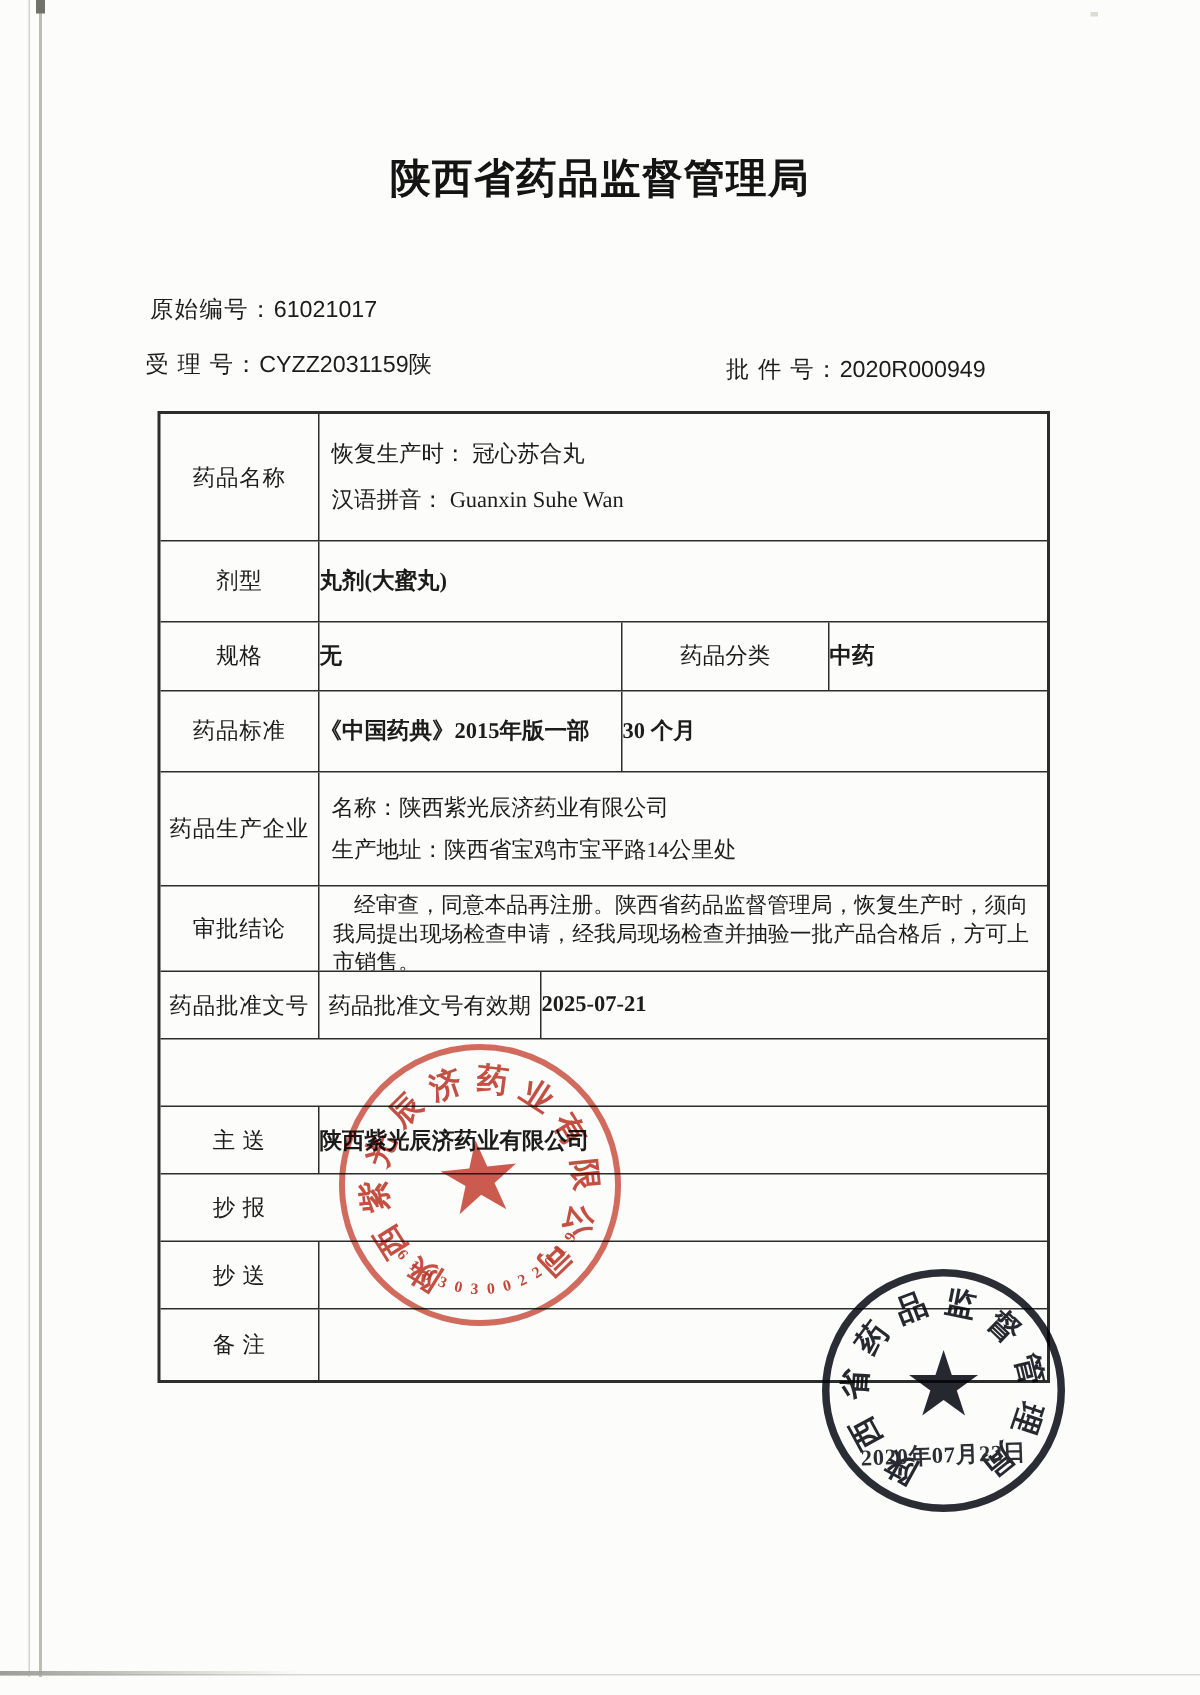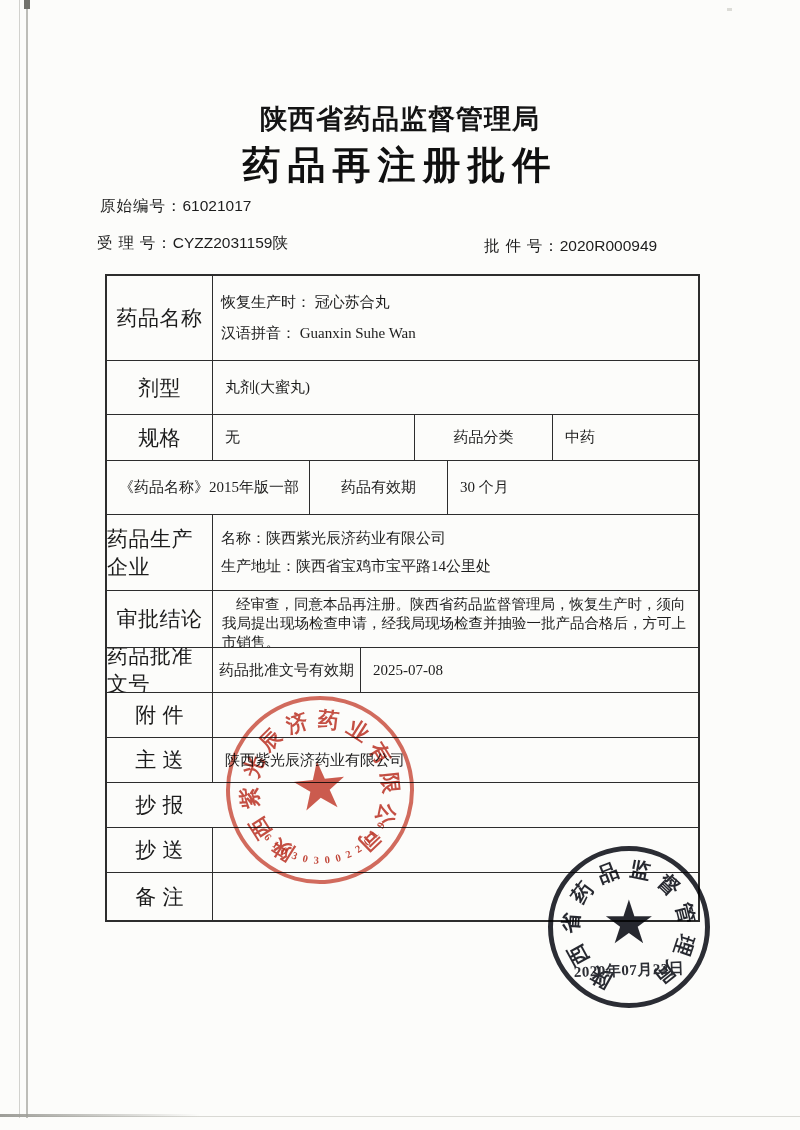--- a/index.html
+++ b/index.html
@@ -41,23 +41,23 @@
     position:absolute;left:105px;top:274px;width:595px;height:648px;
     border:2px solid #2d2d2d;box-sizing:border-box;
     display:flex;flex-direction:column;background:transparent;
   }
   .t-row{display:flex;box-sizing:border-box;border-top:1.5px solid #2d2d2d;}
   .t-row:first-child{border-top:none;}
   .t-cell{box-sizing:border-box;border-left:1.5px solid #2d2d2d;overflow:hidden;}
   .t-cell:first-child{border-left:none;}
   .c-label{
     width:105px;flex:0 0 105px;display:flex;align-items:center;justify-content:center;
-    font-size:21px;text-align:left;letter-spacing:0.5px;
-  }
-  .c-value{flex:1 1 auto;display:flex;align-items:center;padding-left:12px;font-size:15px;}
+    font-size:15px;text-align:left;letter-spacing:0.5px;
+  }
+  .c-value{flex:1 1 auto;display:flex;align-items:center;font-size:15px;font-weight:bold;}
   .c-label2{display:flex;align-items:center;justify-content:center;font-size:15px;text-align:center;}
   .c-dbl{flex:1 1 auto;display:flex;flex-direction:column;justify-content:space-evenly;
     padding:6px 4px 6px 8px;font-size:15px;}
   .c-dbl .ln{white-space:nowrap;}
   .c-para{flex:1 1 auto;font-size:14.5px;line-height:19px;padding:4px 5px 2px 9px;
     text-indent:14px;display:block;}
   .w-v3{flex:0 0 202px;}
   .w-l3{flex:0 0 138px;}
   .w-v7{flex:0 0 194px;}
   .w-l7{flex:0 0 148px;}
@@ -93,21 +93,20 @@
 <div class="page">
 
   <div class="edge-line-1"></div>
   <div class="edge-line-2"></div>
   <div class="edge-cap"></div>
   <div class="bottom-line"></div>
   <div class="bottom-shadow"></div>
   <div class="speck"></div>
 
   <div class="agency-title">陕西省药品监督管理局</div>
-  <div class="doc-title">药品再注册批件</div>
   <div class="meta-1"><span class="meta-label">原始编号：</span><span class="meta-value">61021017</span></div>
   <div class="meta-2"><span class="meta-label">受 理 号：</span><span class="meta-value">CYZZ2031159陕</span></div>
   <div class="meta-3"><span class="meta-label">批 件 号：</span><span class="meta-value">2020R000949</span></div>
 
   <div class="reg-table">
 
     <div class="t-row" style="height:84px">
       <div class="t-cell c-label">药品名称</div>
       <div class="t-cell c-dbl">
         <span class="ln"><span>恢复生产时：</span>&nbsp;<span>冠心苏合丸</span></span>
@@ -121,46 +120,45 @@
     </div>
 
     <div class="t-row" style="height:46px">
       <div class="t-cell c-label">规格</div>
       <div class="t-cell c-value w-v3">无</div>
       <div class="t-cell c-label2 w-l3">药品分类</div>
       <div class="t-cell c-value">中药</div>
     </div>
 
     <div class="t-row" style="height:54px">
-      <div class="t-cell c-value w-v3">《药品名称》2015年版一部</div>
-      <div class="t-cell c-label2 w-l3">药品有效期</div>
+      <div class="t-cell c-label">药品标准</div>
+      <div class="t-cell c-value w-v3">《中国药典》2015年版一部</div>
       <div class="t-cell c-value">30 个月</div>
     </div>
 
     <div class="t-row" style="height:76px">
       <div class="t-cell c-label">药品生产企业</div>
       <div class="t-cell c-dbl">
         <span class="ln"><span>名称：</span><span>陕西紫光辰济药业有限公司</span></span>
         <span class="ln"><span>生产地址：</span><span>陕西省宝鸡市宝平路14公里处</span></span>
       </div>
     </div>
 
     <div class="t-row" style="height:57px">
       <div class="t-cell c-label">审批结论</div>
       <div class="t-cell c-para">经审查，同意本品再注册。陕西省药品监督管理局，恢复生产时，须向我局提出现场检查申请，经我局现场检查并抽验一批产品合格后，方可上市销售。</div>
     </div>
 
     <div class="t-row" style="height:45px">
       <div class="t-cell c-label">药品批准文号</div>
       <div class="t-cell c-label2 w-l7">药品批准文号有效期</div>
-      <div class="t-cell c-value">2025-07-08</div>
-    </div>
-
-    <div class="t-row" style="height:45px">
-      <div class="t-cell c-label">附 件</div>
+      <div class="t-cell c-value">2025-07-21</div>
+    </div>
+
+    <div class="t-row" style="height:45px">
       <div class="t-cell c-value"></div>
     </div>
 
     <div class="t-row" style="height:45px">
       <div class="t-cell c-label">主 送</div>
       <div class="t-cell c-value">陕西紫光辰济药业有限公司</div>
     </div>
 
     <div class="t-row" style="height:45px">
       <div class="t-cell c-label">抄 报</div>

